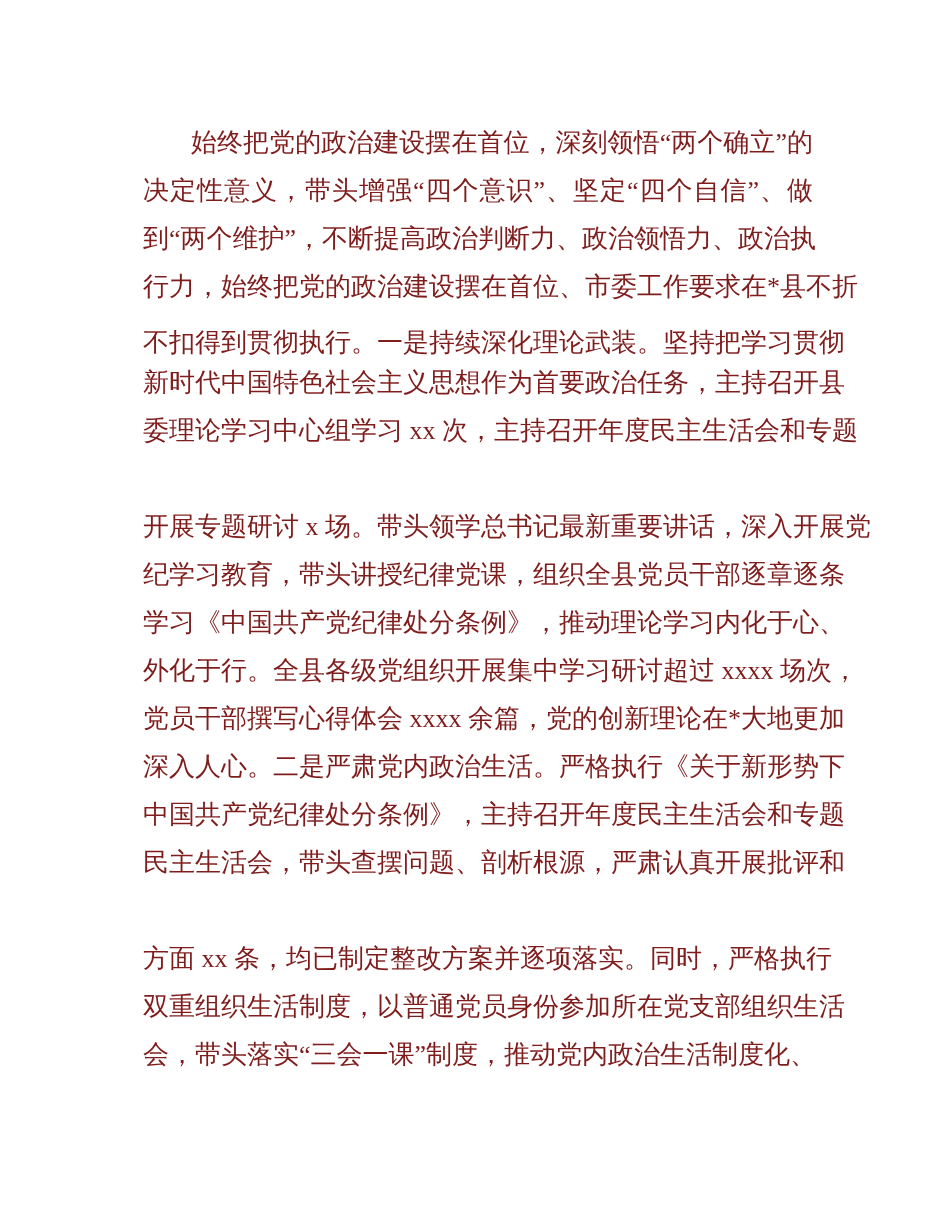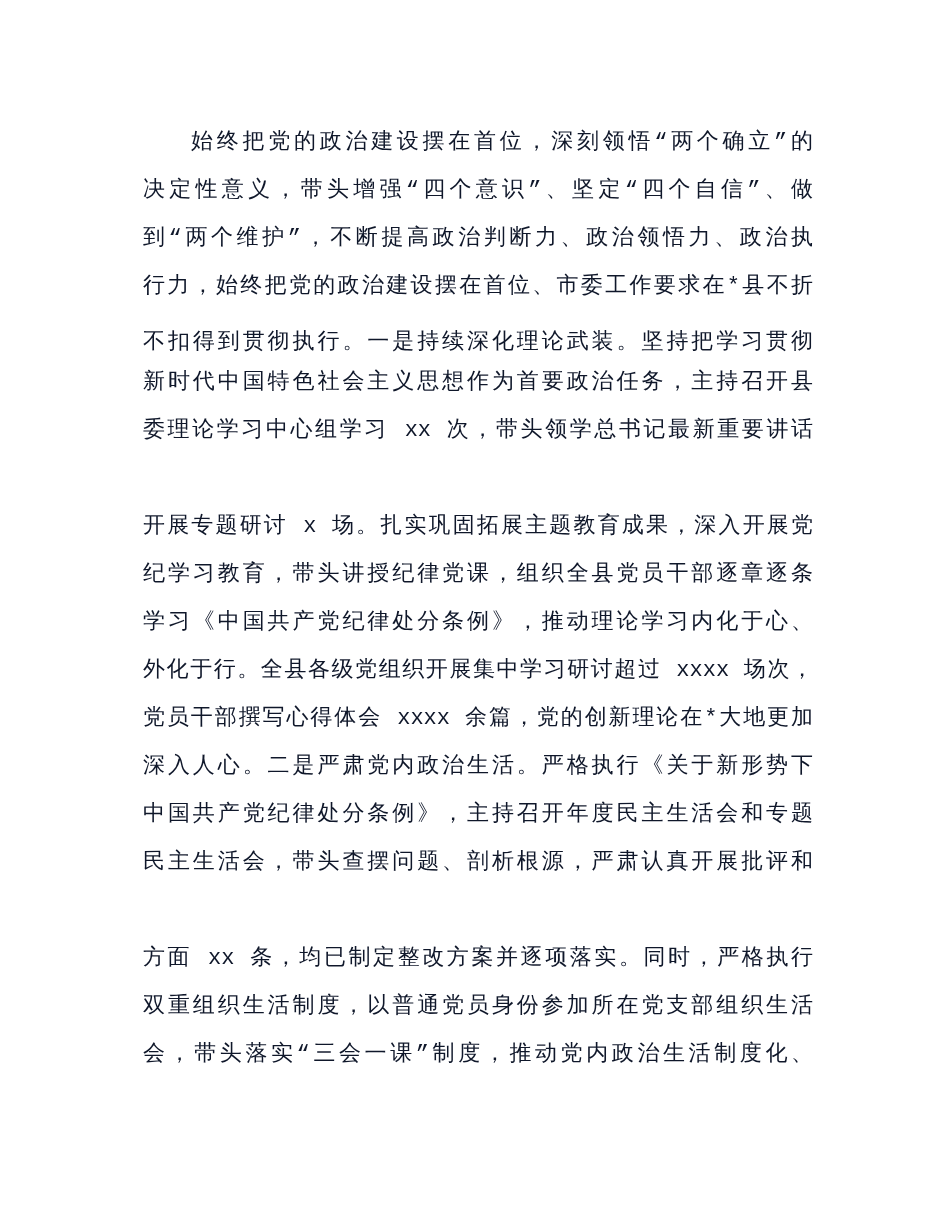--- a/index.html
+++ b/index.html
@@ -5,43 +5,43 @@
   html, body { margin: 0; padding: 0; background: #ffffff; }
   body { width: 950px; height: 1230px; position: relative; overflow: hidden; }
   .page {
     position: absolute; left: 0; top: 0; width: 950px; height: 1230px; background: #fff;
   }
   .line {
     position: absolute;
     left: 143px;
     width: 670px;
     height: 30px;
-    font-family: Liberation Mono, monospace;
-    font-size: 22px;
+    font-family: Liberation Serif, serif;
+    font-size: 26px;
     line-height: 30px;
-    color: #0f172a;
+    color: #7f1d1d;
     white-space: nowrap;
     text-align: justify;
     text-align-last: justify;
   }
   .line.first { left: 191px; width: 622px; }
   .line.last { text-align-last: justify; }
 </style>
 </head>
 <body>
 
 <div class="page">
   <div class="line first" style="top:128px">始终把党的政治建设摆在首位，深刻领悟“两个确立”的</div>
   <div class="line" style="top:176px">决定性意义，带头增强“四个意识”、坚定“四个自信”、做</div>
   <div class="line" style="top:224px">到“两个维护”，不断提高政治判断力、政治领悟力、政治执</div>
   <div class="line" style="top:272px">行力，始终把党的政治建设摆在首位、市委工作要求在*县不折</div>
   <div class="line" style="top:328px">不扣得到贯彻执行。一是持续深化理论武装。坚持把学习贯彻</div>
   <div class="line" style="top:368px">新时代中国特色社会主义思想作为首要政治任务，主持召开县</div>
-  <div class="line" style="top:416px">委理论学习中心组学习 xx 次，带头领学总书记最新重要讲话</div>
-  <div class="line" style="top:512px">开展专题研讨 x 场。扎实巩固拓展主题教育成果，深入开展党</div>
+  <div class="line" style="top:416px">委理论学习中心组学习 xx 次，主持召开年度民主生活会和专题</div>
+  <div class="line" style="top:512px">开展专题研讨 x 场。带头领学总书记最新重要讲话，深入开展党</div>
   <div class="line" style="top:560px">纪学习教育，带头讲授纪律党课，组织全县党员干部逐章逐条</div>
   <div class="line" style="top:608px">学习《中国共产党纪律处分条例》，推动理论学习内化于心、</div>
   <div class="line" style="top:656px">外化于行。全县各级党组织开展集中学习研讨超过 xxxx 场次，</div>
   <div class="line" style="top:704px">党员干部撰写心得体会 xxxx 余篇，党的创新理论在*大地更加</div>
   <div class="line" style="top:752px">深入人心。二是严肃党内政治生活。严格执行《关于新形势下</div>
   <div class="line" style="top:800px">中国共产党纪律处分条例》，主持召开年度民主生活会和专题</div>
   <div class="line" style="top:848px">民主生活会，带头查摆问题、剖析根源，严肃认真开展批评和</div>
   <div class="line" style="top:944px">方面 xx 条，均已制定整改方案并逐项落实。同时，严格执行</div>
   <div class="line" style="top:992px">双重组织生活制度，以普通党员身份参加所在党支部组织生活</div>
   <div class="line last" style="top:1040px">会，带头落实“三会一课”制度，推动党内政治生活制度化、</div>

